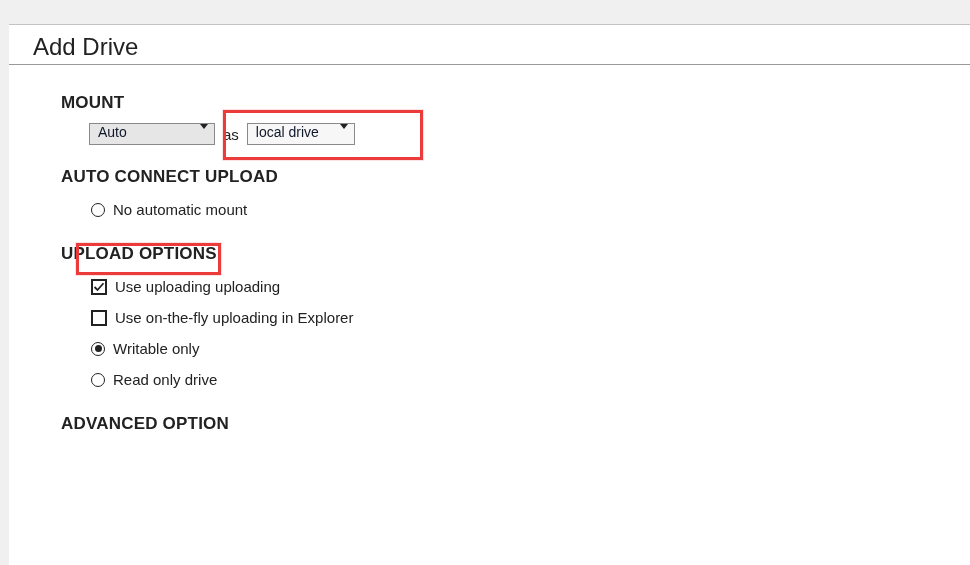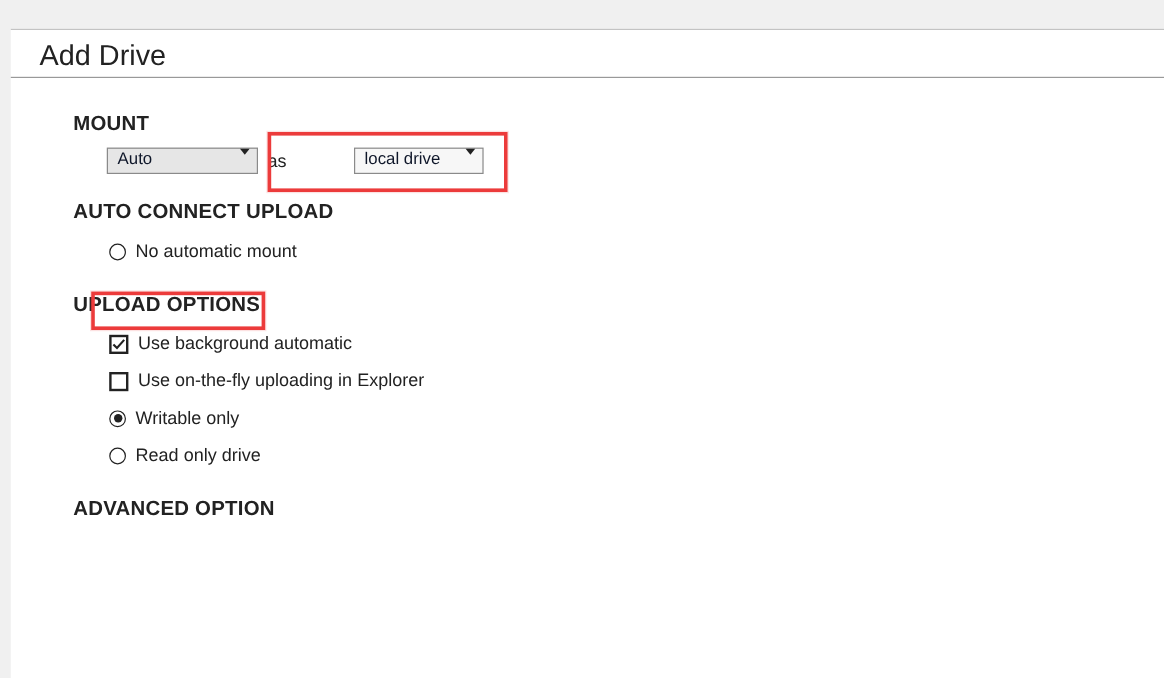--- a/index.html
+++ b/index.html
@@ -90,21 +90,21 @@
       pointer-events:none;
     }
     .hl-boot {
       position:absolute;
       left:67px; top:218px;
       width:145px; height:32px;
       pointer-events:none;
     }
     .mount-row { position:relative; margin-left:28px; margin-top:8px; margin-bottom:6px; }
     .combo.letter { width:126px; }
-    .combo.type { width:108px; background:#f7f7f7;margin-left:48px; }
+    .combo.type { width:108px; background:#f7f7f7; }
     .label-text { font-size:15px; }
   </style>
 </head>
 <body>
 
 <div class="panel">
   <div class="page-title">Add Drive</div>
   <hr class="rule">
 
   <div class="content">
@@ -134,21 +134,21 @@
 
     <div class="section-head upper">UPLOAD OPTIONS</div>
 
     <div class="indent">
       <div class="opt">
         <span class="check checked">
           <svg viewBox="0 0 16 16">
               <path d="M2 8 L6 12 L14 3" stroke="#222" stroke-width="2.4" fill="none"></path>
             </svg>
         </span>
-        <span class="label-text">Use background automatic</span>
+        <span class="label-text">Use uploading uploading</span>
       </div>
       <div class="opt">
         <span class="check">
           
         </span>
         <span class="label-text">Use on-the-fly uploading in Explorer</span>
       </div>
     </div>
 
 

